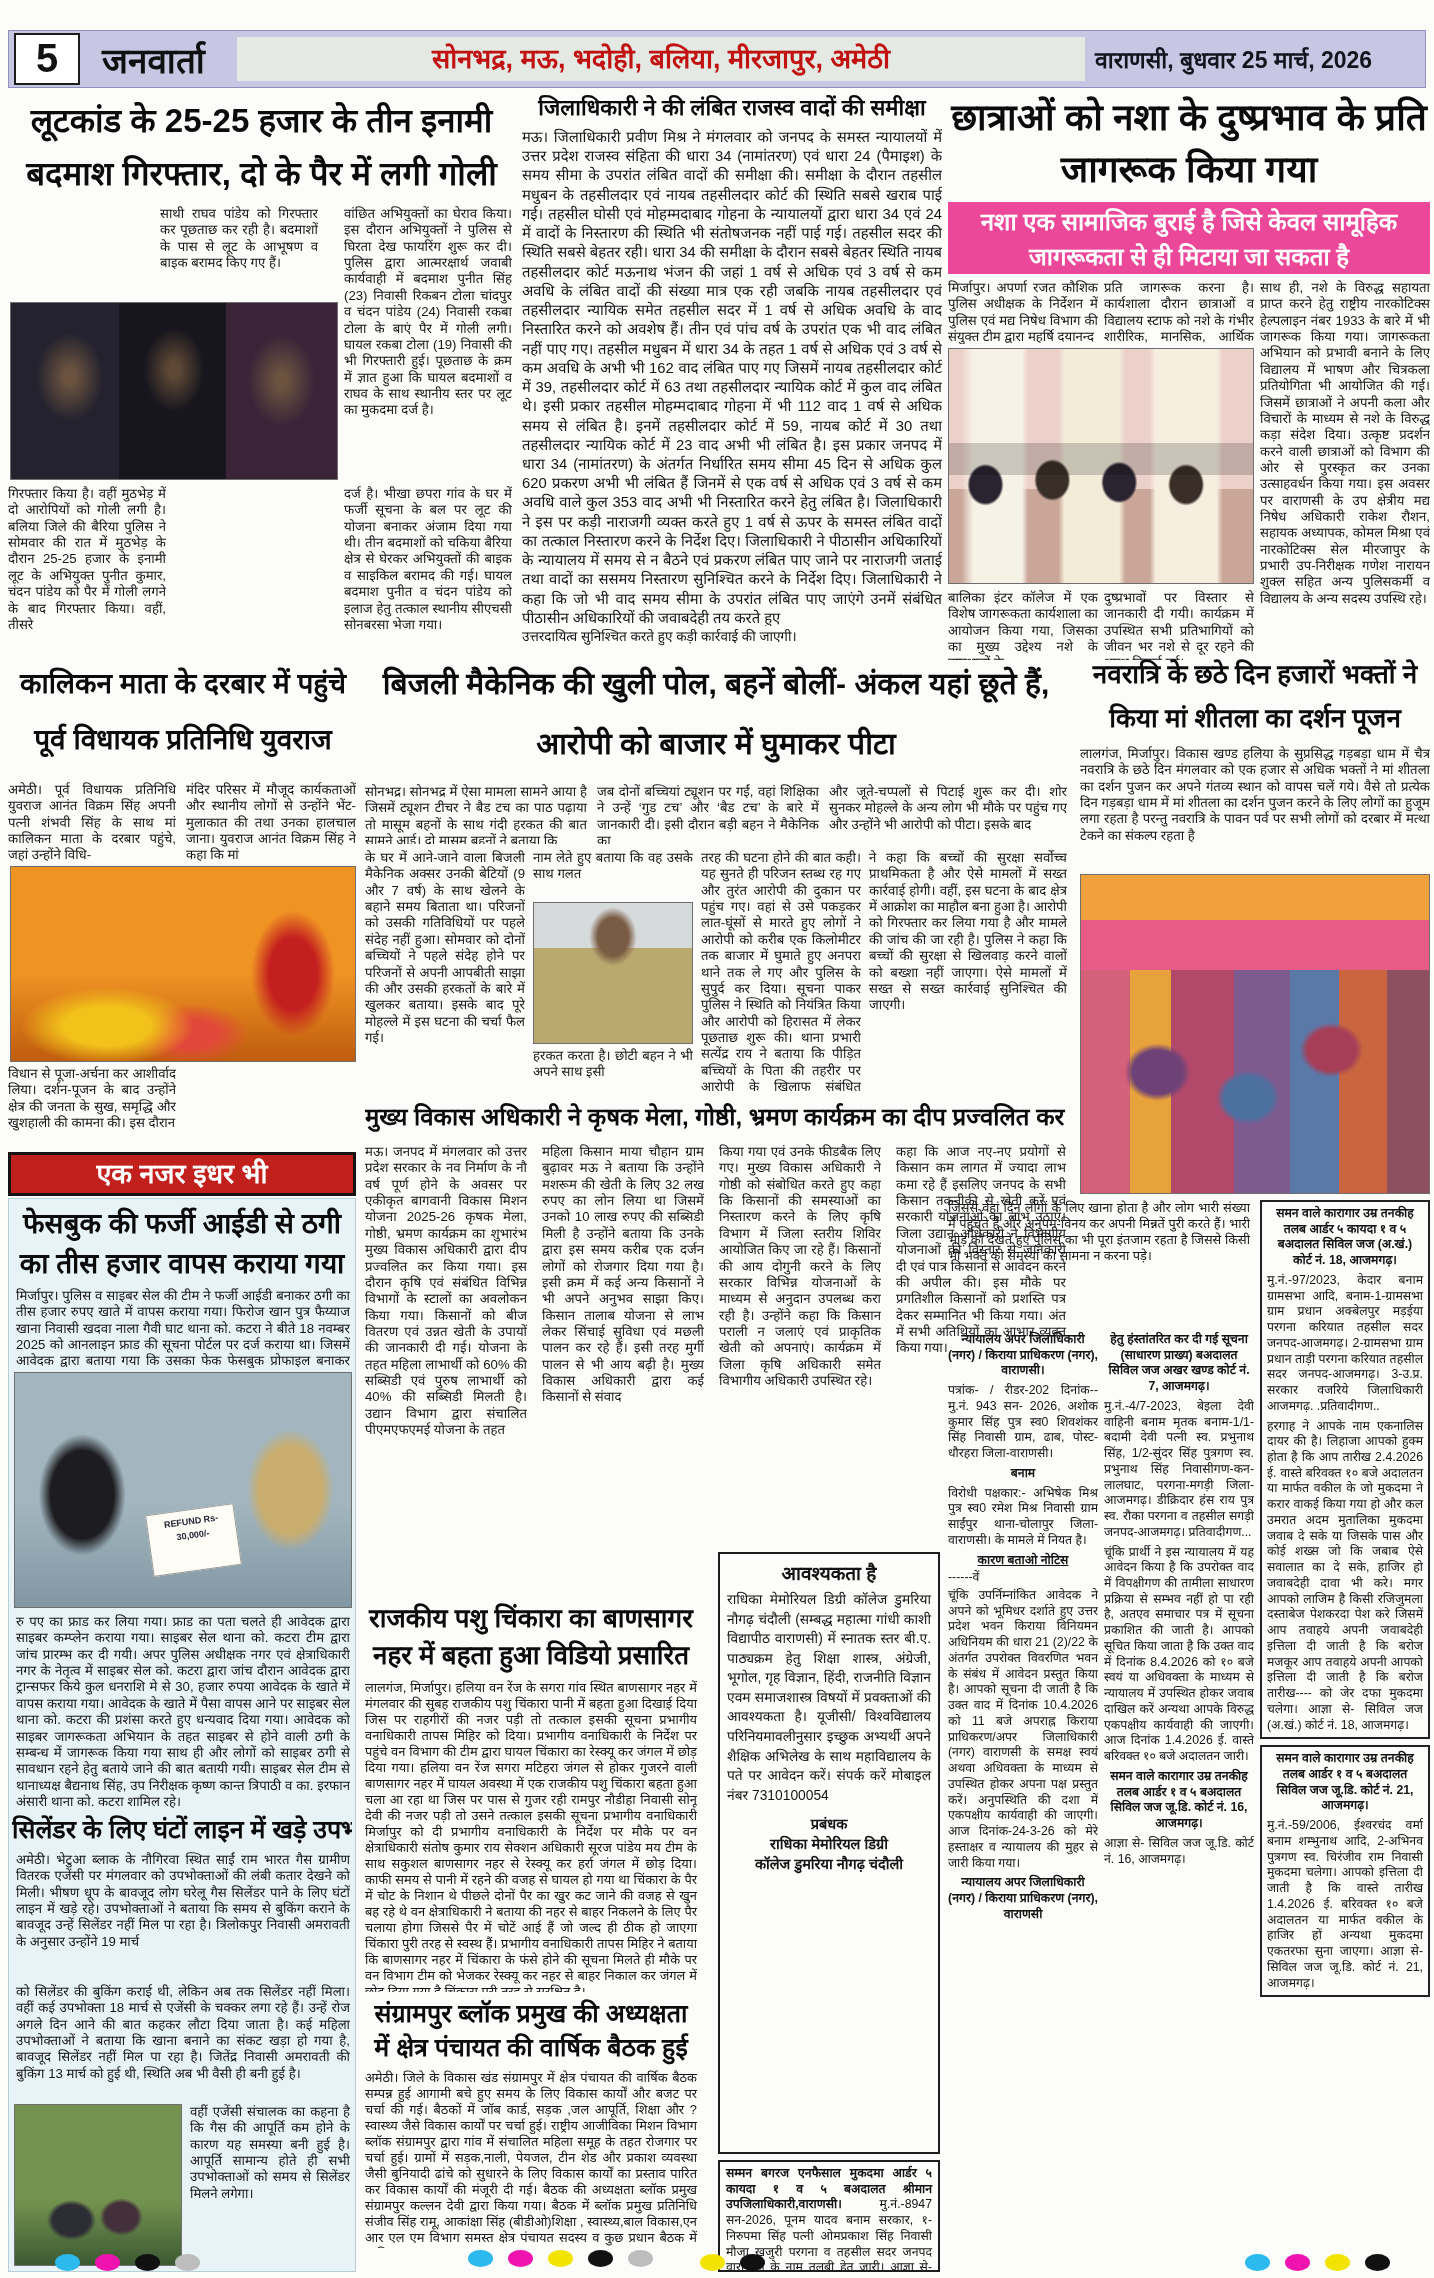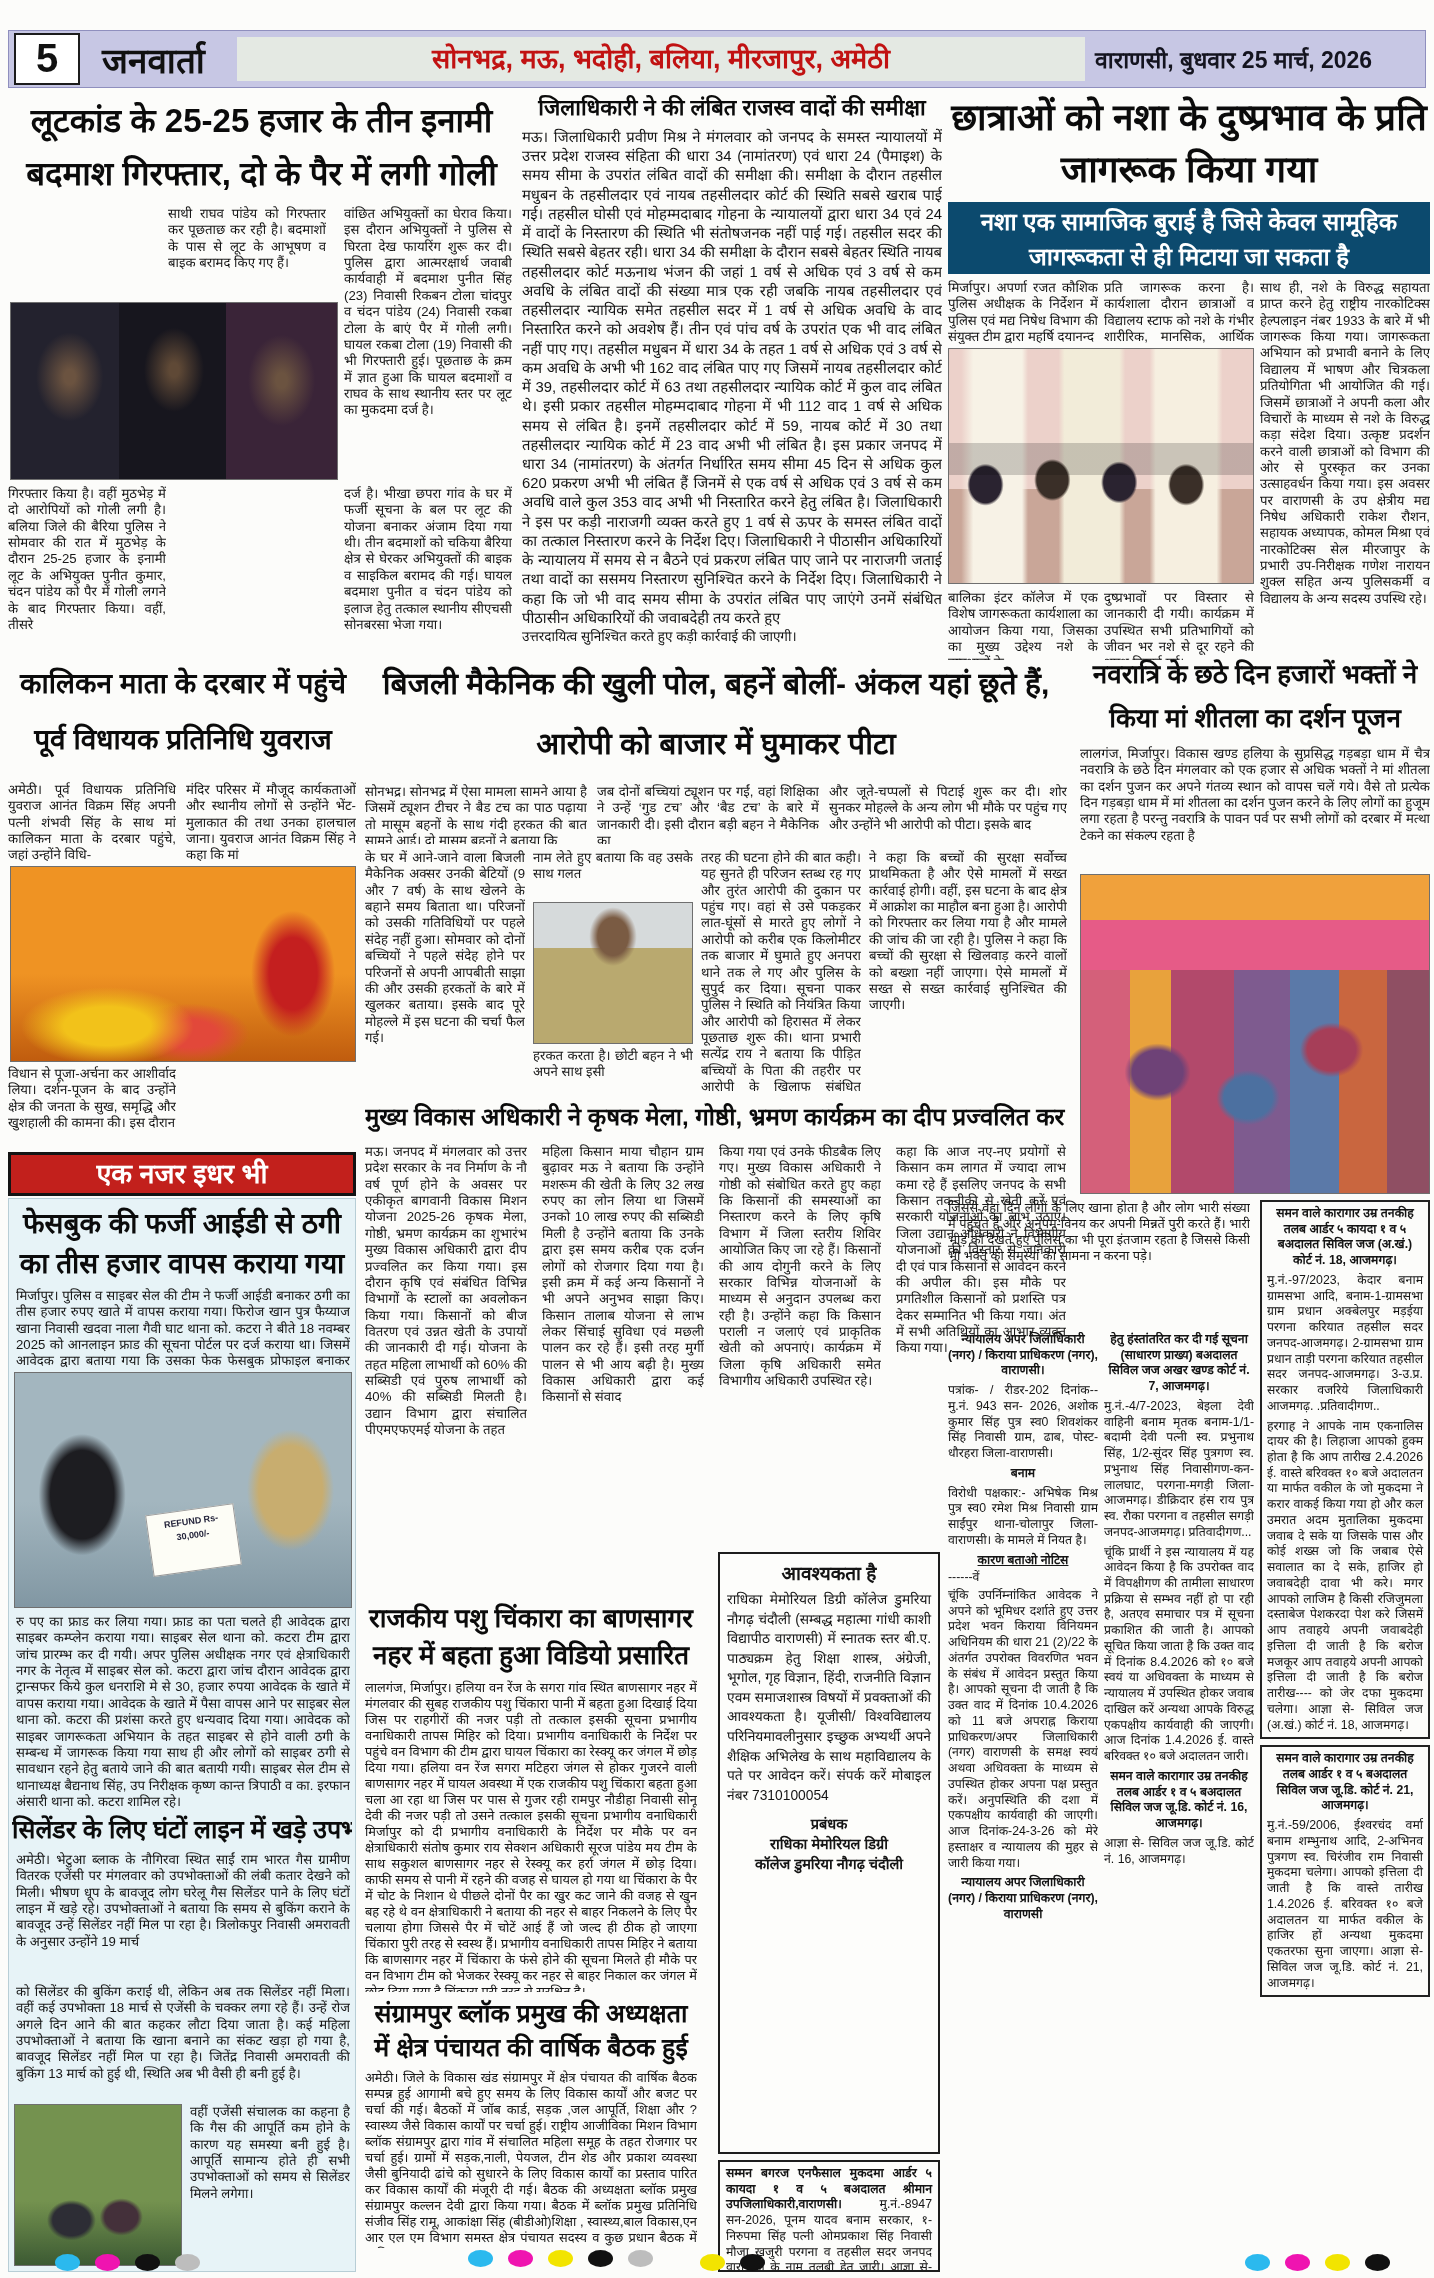--- a/index.html
+++ b/index.html
@@ -2,21 +2,21 @@
 <html><head>
 <meta charset="utf-8">
 <style>
   html,body{margin:0;padding:0;background:#e9e9e6;}
   #page{position:relative;width:1434px;height:2278px;margin:0 auto;background:#fcfcfa;
         font-family:"Liberation Sans","DejaVu Sans",sans-serif;color:#141414;overflow:hidden;}
   .abs{position:absolute;box-sizing:border-box;overflow:hidden;}
   .tx{text-align:justify;font-size:13.2px;line-height:1.24;color:#161616;}
   .tx15{text-align:justify;font-size:14.8px;line-height:1.3;color:#141414;}
   .hl{font-weight:bold;color:#0b0b0b;text-align:center;}
-  .kicker{background:#0c4a6e;color:#ffffff;font-weight:bold;text-align:center;}
+  .kicker{background:#ec4899;color:#ffffff;font-weight:bold;text-align:center;}
   .banner{background:#c2201c;color:#ffffff;font-weight:bold;text-align:center;border:3px solid #141414;}
   .bluewrap{background:#e7f3f7;border:1px solid #b8ced6;}
   .legal{font-size:12.3px;line-height:1.28;text-align:justify;}
   .legal b{font-weight:bold;}
   .lbox{border:2px solid #222;padding:4px 5px;margin-bottom:6px;}
   .cbold{font-weight:bold;text-align:center;}
   .ph{border:1px solid #6f6f6f;}
   .ph-men{background:
      radial-gradient(56px 74px at 18% 42%, #6b5340 0 10%, rgba(0,0,0,0) 60%),
      radial-gradient(50px 70px at 50% 38%, #5f4936 0 10%, rgba(0,0,0,0) 60%),
@@ -64,21 +64,21 @@
 <div id="page">
 
   <div class="abs" style="left:8px;top:30px;width:1418px;height:58px;background:#c7c7e4;border:1px solid #8f8fbe;display:flex;align-items:center;">
     <div style="width:62px;height:48px;margin-left:5px;background:#ffffff;border:2px solid #1c1c1c;font-size:40px;font-weight:bold;text-align:center;line-height:46px;color:#111;">5</div>
     <div style="font-size:35px;font-weight:bold;color:#101010;padding:0 22px;white-space:nowrap;">जनवार्ता</div>
     <div style="flex:1;margin:6px 10px;background:#e4e9e3;color:#c11212;font-size:27px;font-weight:bold;text-align:center;height:44px;line-height:44px;white-space:nowrap;overflow:hidden;">सोनभद्र, मऊ, भदोही, बलिया, मीरजापुर, अमेठी</div>
     <div style="width:330px;font-size:23px;font-weight:bold;color:#14141f;white-space:nowrap;">वाराणसी, बुधवार 25 मार्च, 2026</div>
   </div>
 
   <div class="abs hl" style="left:8px;top:94px;width:507px;height:108px;font-size:33px;line-height:53px;">लूटकांड के 25-25 हजार के तीन इनामी बदमाश गिरफ्तार, दो के पैर में लगी गोली</div>
-  <div class="abs tx" style="left:168px;top:206px;width:158px;height:94px;">साथी राघव पांडेय को गिरफ्तार कर पूछताछ कर रही है। बदमाशों के पास से लूट के आभूषण व बाइक बरामद किए गए हैं।</div>
+  <div class="abs tx" style="left:160px;top:206px;width:158px;height:94px;">साथी राघव पांडेय को गिरफ्तार कर पूछताछ कर रही है। बदमाशों के पास से लूट के आभूषण व बाइक बरामद किए गए हैं।</div>
   <div class="abs tx" style="left:344px;top:206px;width:168px;height:274px;">वांछित अभियुक्तों का घेराव किया। इस दौरान अभियुक्तों ने पुलिस से घिरता देख फायरिंग शुरू कर दी। पुलिस द्वारा आत्मरक्षार्थ जवाबी कार्यवाही में बदमाश पुनीत सिंह (23) निवासी रिकबन टोला चांदपुर व चंदन पांडेय (24) निवासी रकबा टोला के बाएं पैर में गोली लगी। घायल रकबा टोला (19) निवासी की भी गिरफ्तारी हुई। पूछताछ के क्रम में ज्ञात हुआ कि घायल बदमाशों व राघव के साथ स्थानीय स्तर पर लूट का मुकदमा दर्ज है।</div>
   <div class="abs ph ph-men" style="left:10px;top:302px;width:328px;height:178px;"></div>
   <div class="abs tx" style="left:8px;top:486px;width:158px;height:162px;">गिरफ्तार किया है। वहीं मुठभेड़ में दो आरोपियों को गोली लगी है। बलिया जिले की बैरिया पुलिस ने सोमवार की रात में मुठभेड़ के दौरान 25-25 हजार के इनामी लूट के अभियुक्त पुनीत कुमार, चंदन पांडेय को पैर में गोली लगने के बाद गिरफ्तार किया। वहीं, तीसरे</div>
   <div class="abs tx" style="left:344px;top:486px;width:168px;height:162px;">दर्ज है। भीखा छपरा गांव के घर में फर्जी सूचना के बल पर लूट की योजना बनाकर अंजाम दिया गया थी। तीन बदमाशों को चकिया बैरिया क्षेत्र से घेरकर अभियुक्तों की बाइक व साइकिल बरामद की गई। घायल बदमाश पुनीत व चंदन पांडेय को इलाज हेतु तत्काल स्थानीय सीएचसी सोनबरसा भेजा गया।</div>
 
   <div class="abs hl" style="left:522px;top:94px;width:420px;height:30px;font-size:22px;line-height:28px;">जिलाधिकारी ने की लंबित राजस्व वादों की समीक्षा</div>
   <div class="abs tx15" style="left:522px;top:128px;width:420px;height:498px;">मऊ। जिलाधिकारी प्रवीण मिश्र ने मंगलवार को जनपद के समस्त न्यायालयों में उत्तर प्रदेश राजस्व संहिता की धारा 34 (नामांतरण) एवं धारा 24 (पैमाइश) के समय सीमा के उपरांत लंबित वादों की समीक्षा की। समीक्षा के दौरान तहसील मधुबन के तहसीलदार एवं नायब तहसीलदार कोर्ट की स्थिति सबसे खराब पाई गई। तहसील घोसी एवं मोहम्मदाबाद गोहना के न्यायालयों द्वारा धारा 34 एवं 24 में वादों के निस्तारण की स्थिति भी संतोषजनक नहीं पाई गई। तहसील सदर की स्थिति सबसे बेहतर रही। धारा 34 की समीक्षा के दौरान सबसे बेहतर स्थिति नायब तहसीलदार कोर्ट मऊनाथ भंजन की जहां 1 वर्ष से अधिक एवं 3 वर्ष से कम अवधि के लंबित वादों की संख्या मात्र एक रही जबकि नायब तहसीलदार एवं तहसीलदार न्यायिक समेत तहसील सदर में 1 वर्ष से अधिक अवधि के वाद निस्तारित करने को अवशेष हैं। तीन एवं पांच वर्ष के उपरांत एक भी वाद लंबित नहीं पाए गए। तहसील मधुबन में धारा 34 के तहत 1 वर्ष से अधिक एवं 3 वर्ष से कम अवधि के अभी भी 162 वाद लंबित पाए गए जिसमें नायब तहसीलदार कोर्ट में 39, तहसीलदार कोर्ट में 63 तथा तहसीलदार न्यायिक कोर्ट में कुल वाद लंबित थे। इसी प्रकार तहसील मोहम्मदाबाद गोहना में भी 112 वाद 1 वर्ष से अधिक समय से लंबित है। इनमें तहसीलदार कोर्ट में 59, नायब कोर्ट में 30 तथा तहसीलदार न्यायिक कोर्ट में 23 वाद अभी भी लंबित है। इस प्रकार जनपद में धारा 34 (नामांतरण) के अंतर्गत निर्धारित समय सीमा 45 दिन से अधिक कुल 620 प्रकरण अभी भी लंबित हैं जिनमें से एक वर्ष से अधिक एवं 3 वर्ष से कम अवधि वाले कुल 353 वाद अभी भी निस्तारित करने हेतु लंबित है। जिलाधिकारी ने इस पर कड़ी नाराजगी व्यक्त करते हुए 1 वर्ष से ऊपर के समस्त लंबित वादों का तत्काल निस्तारण करने के निर्देश दिए। जिलाधिकारी ने पीठासीन अधिकारियों के न्यायालय में समय से न बैठने एवं प्रकरण लंबित पाए जाने पर नाराजगी जताई तथा वादों का ससमय निस्तारण सुनिश्चित करने के निर्देश दिए। जिलाधिकारी ने कहा कि जो भी वाद समय सीमा के उपरांत लंबित पाए जाएंगे उनमें संबंधित पीठासीन अधिकारियों की जवाबदेही तय करते हुए</div>
   <div class="abs tx15" style="left:522px;top:628px;width:420px;height:22px;font-size:13.5px;">उत्तरदायित्व सुनिश्चित करते हुए कड़ी कार्रवाई की जाएगी।</div>
 
   <div class="abs hl" style="left:948px;top:92px;width:482px;height:106px;font-size:37px;line-height:52px;">छात्राओं को नशा के दुष्प्रभाव के प्रति जागरूक किया गया</div>

